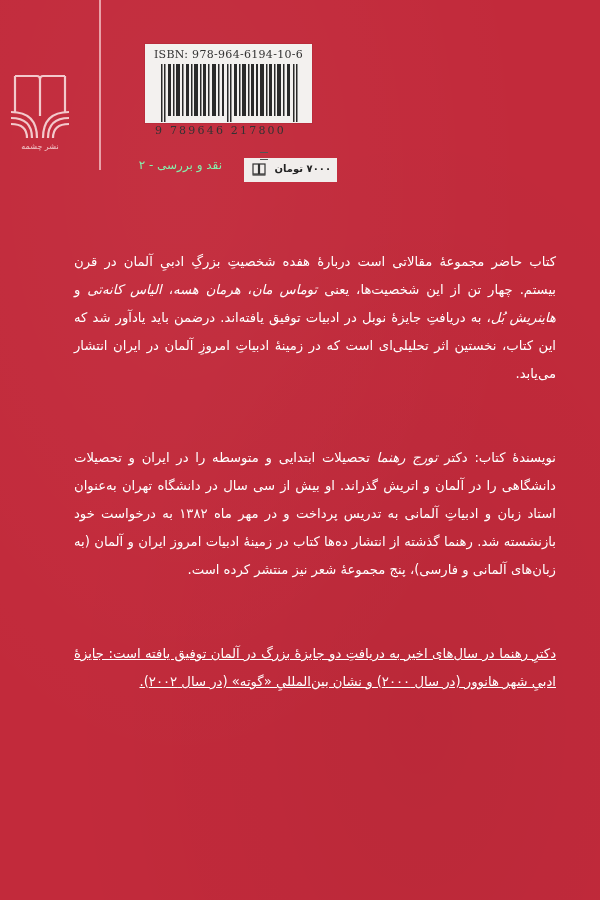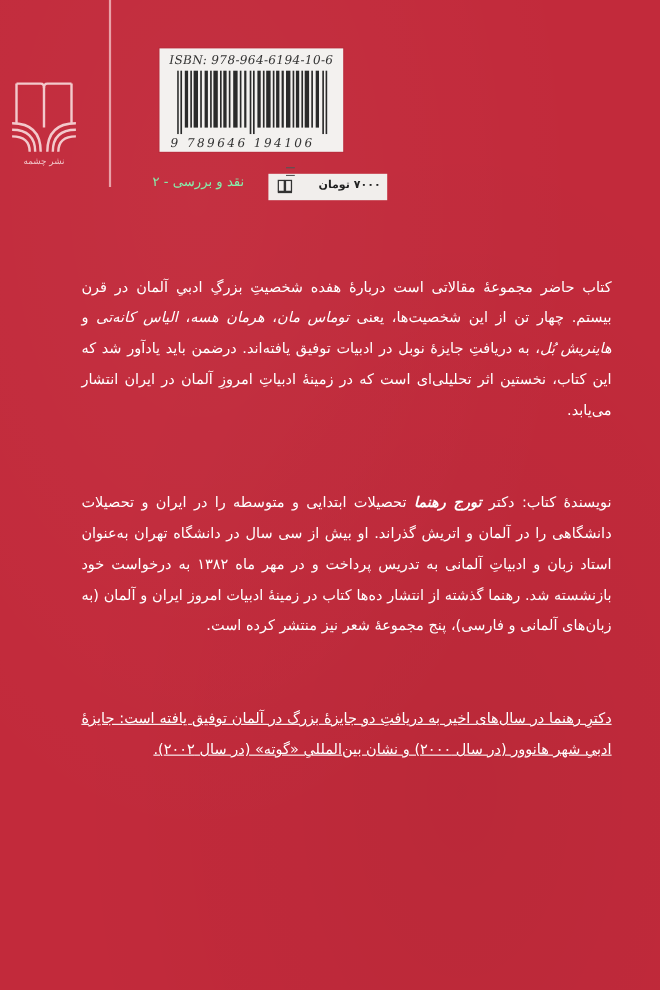--- a/index.html
+++ b/index.html
@@ -18,42 +18,40 @@
     background:#E9A1A8;
   }
   .logo {
     position:absolute; left:7px; top:72px; width:66px; height:80px;
   }
   .logo-caption {
     position:absolute; left:0; top:70px; width:66px; text-align:center;
     font-size:8px; color:#F3C9CC; direction:rtl;
   }
   .barcode-box {
-    position:absolute; left:145px; top:44px; width:167px; height:94px;
+    position:absolute; left:145px; top:44px; width:167px; height:79px;
     background:#F3F1EF;
     box-shadow:0 0 0 1px rgba(0,0,0,0.05);
-    font-style:italic;
   }
   .isbn-text {
     position:absolute; left:0; right:0; top:4px; text-align:center;
     font-family:"DejaVu Serif", serif; font-size:11px; color:#333;
     letter-spacing:0.3px;
   }
   .bars {
     position:absolute; left:16px; top:20px; width:137px; height:58px;
   }
   .barcode-digits {
     position:absolute; left:10px; right:8px; top:80px;
     font-family:"DejaVu Serif", serif; font-size:11px; color:#333;
     letter-spacing:2.2px; text-align:left;
   }
   .price-sticker {
     position:absolute; left:244px; top:158px; width:93px; height:24px;
     background:#F1EEEC;
-    padding-left:15px;
   }
   .price-sticker .tick {
     position:absolute; left:16px; top:-6px; width:8px; height:6px;
     border-top:1px solid #555; border-bottom:1px solid #555;
   }
   .price-text {
     position:absolute; right:6px; top:5px; font-size:10px; color:#222;
     direction:rtl; font-weight:bold;
   }
   .price-icon {
@@ -66,21 +64,21 @@
   .body-text {
     position:absolute; left:74px; width:482px;
     direction:rtl; text-align:justify;
     font-size:13.2px; line-height:28px; color:#ffffff;
   }
   .p1 { top:248px; }
   .p2 { top:444px; }
   .p3 { top:640px;text-decoration:underline; }
   .body-text p { margin:0; }
   .em { font-style:italic; }
-  .strong { font-weight:bold; font-style:italic; }
+  .strong { font-weight:normal; font-style:italic; }
 </style>
 </head>
 <body>
 
 <div class="spine-line"></div>
 
 <div class="logo">
   <svg width="66" height="68" viewBox="0 0 66 68">
     <g fill="none" stroke="#F3C9CC" stroke-width="2.2">
 
@@ -132,21 +130,21 @@
       <rect x="105" y="0" width="1.5" height="52"></rect>
       <rect x="108" y="0" width="3" height="52"></rect>
       <rect x="113" y="0" width="1.5" height="52"></rect>
       <rect x="116" y="0" width="4" height="52"></rect>
       <rect x="122" y="0" width="1.5" height="52"></rect>
       <rect x="126" y="0" width="3" height="52"></rect>
       <rect x="132" y="0" width="1.5" height="58"></rect>
       <rect x="135" y="0" width="1.5" height="58"></rect>
     </g>
   </svg>
-  <div class="barcode-digits">9 789646 194106</div>
+  <div class="barcode-digits">9 789646 217800</div>
 </div>
 
 <div class="price-sticker">
   <div class="tick"></div>
   <svg class="price-icon" viewBox="0 0 14 13">
     <g fill="none" stroke="#333" stroke-width="1.2">
       <rect x="1" y="1" width="5.5" height="10"></rect>
       <rect x="7.5" y="1" width="5.5" height="10"></rect>
       <path d="M0.5 12 H13.5"></path>
     </g>

